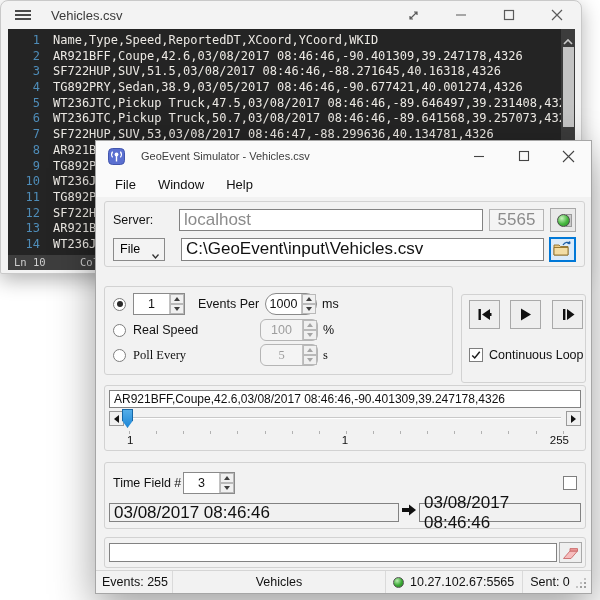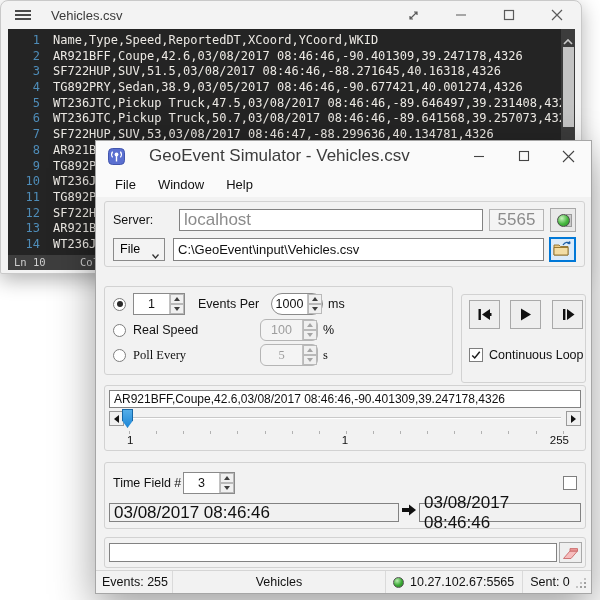--- a/index.html
+++ b/index.html
@@ -30,21 +30,21 @@
   .ed-status { position:absolute; left:7px; right:6px; bottom:3px; height:15px; background:#3e3e3e;
     color:#cfcfcf; font-family:"DejaVu Sans Mono",monospace; font-size:10.5px; line-height:15px; }
   .ed-status .lnlbl { position:absolute; left:6px; }
   .ed-status .collbl { position:absolute; left:72px; }
 
   
   #sim-win { left:95px; top:140px; width:497px; height:454px; background:#f2f2f2;
     border:1px solid #a6a6a6; box-shadow:0 14px 40px rgba(0,0,0,.38); }
   .sim-titlebar { height:30px; display:flex; align-items:center; background:#fafafa; }
   .sim-icon { width:17px; height:17px; margin-left:12px; }
-  .sim-title { margin-left:24px; font-size:17px; color:#3c3c3c; }
+  .sim-title { margin-left:16px; font-size:11px; color:#3c3c3c; }
   .sim-btns { margin-left:auto; display:flex; }
   .sim-btn { width:45px; height:30px; display:flex; align-items:center; justify-content:center; cursor:pointer; }
   .sim-btn svg { stroke:#444; stroke-width:1.1; fill:none; }
   .sim-menubar { height:26px; display:flex; align-items:center; background:#fafafa; padding-left:8px; }
   .menu-item { padding:4px 11px; font-size:13px; color:#111; cursor:pointer; }
 
   .group { position:absolute; border:1px solid #d2d2d2; border-radius:3px; background:#f2f2f2; }
   .lbl { font-size:12.5px; color:#111; }
   .tb { border:1px solid #828282; background:#fff; font-size:17px; color:#111;
         font-family:"Liberation Sans",sans-serif; padding:0 4px; display:flex; align-items:center; }
@@ -59,21 +59,21 @@
   #server-port { width:55px; height:22px; margin-left:6px; justify-content:center; color:#8b8b8b; border-color:#b5b5b5; background:#f4f4f4; }
   #connect-btn { width:26px; height:24px; margin-left:6px; border:1px solid #a9a9a9; background:#e9e9e9;
     display:flex; align-items:center; justify-content:center; position:relative; cursor:pointer; }
   .green-ball { width:13px; height:13px; border-radius:50%;
     background:radial-gradient(circle at 35% 30%, #c9f3be, #46b73f 55%, #2e8c2a); border:1px solid #4b4b4b; position:relative; z-index:1; }
   #connect-btn .tab { position:absolute; right:3px; top:5px; width:6px; height:13px; background:#c9c9c9; border:1px solid #9a9a9a; }
   #src-select { width:52px; height:23px; border:1px solid #8a8a8a; background:#f3f3f3; display:flex; align-items:center;
     font-size:12.5px; padding-left:6px; cursor:pointer; position:relative; }
   #src-select .chev { position:absolute; right:5px; top:9px; width:7px; height:5px; }
   #src-select .chev svg { stroke:#333; stroke-width:1.3; fill:none; }
-  #file-path { flex:1; height:23px; margin-left:8px; font-size:13px; }
+  #file-path { flex:1; height:23px; margin-left:16px; font-size:17px; }
   #browse-btn { width:27px; height:25px; margin-left:5px; border:2px solid #0078d7; background:#dcebf9;
     display:flex; align-items:center; justify-content:center; cursor:pointer; }
 
   
   #grp-rate { left:8px; top:145px; width:349px; height:89px; }
   .rate-row { position:absolute; height:22px; display:flex; align-items:center; }
   .radio { width:13px; height:13px; border:1px solid #7e7e7e; border-radius:50%; background:#fff; cursor:pointer; }
   .radio.checked::after { content:""; display:block; width:6px; height:6px; margin:2.5px; border-radius:50%; background:#2a2a2a; }
   .spin { display:flex; border:1px solid #8a8a8a; background:#fff; height:22px; }
   .spin .val { flex:1; text-align:center; font-size:12.5px; line-height:20px; color:#111; }
@@ -278,21 +278,21 @@
         <div class="btns">
             <div>
               <div class="tri-up"></div>
             </div>
             <div>
               <div class="tri-down"></div>
             </div>
           </div>
       </div>
       <span class="lbl" style="margin-left:13px; width:62px">Events Per</span>
-      <div class="spin" style="width:52px; margin-left:11px;border-radius:11px;">
+      <div class="spin" style="width:52px; margin-left:5px;border-radius:11px;">
         <div class="val">1000</div>
         <div class="btns">
             <div>
               <div class="tri-up"></div>
             </div>
             <div>
               <div class="tri-down"></div>
             </div>
           </div>
       </div>

